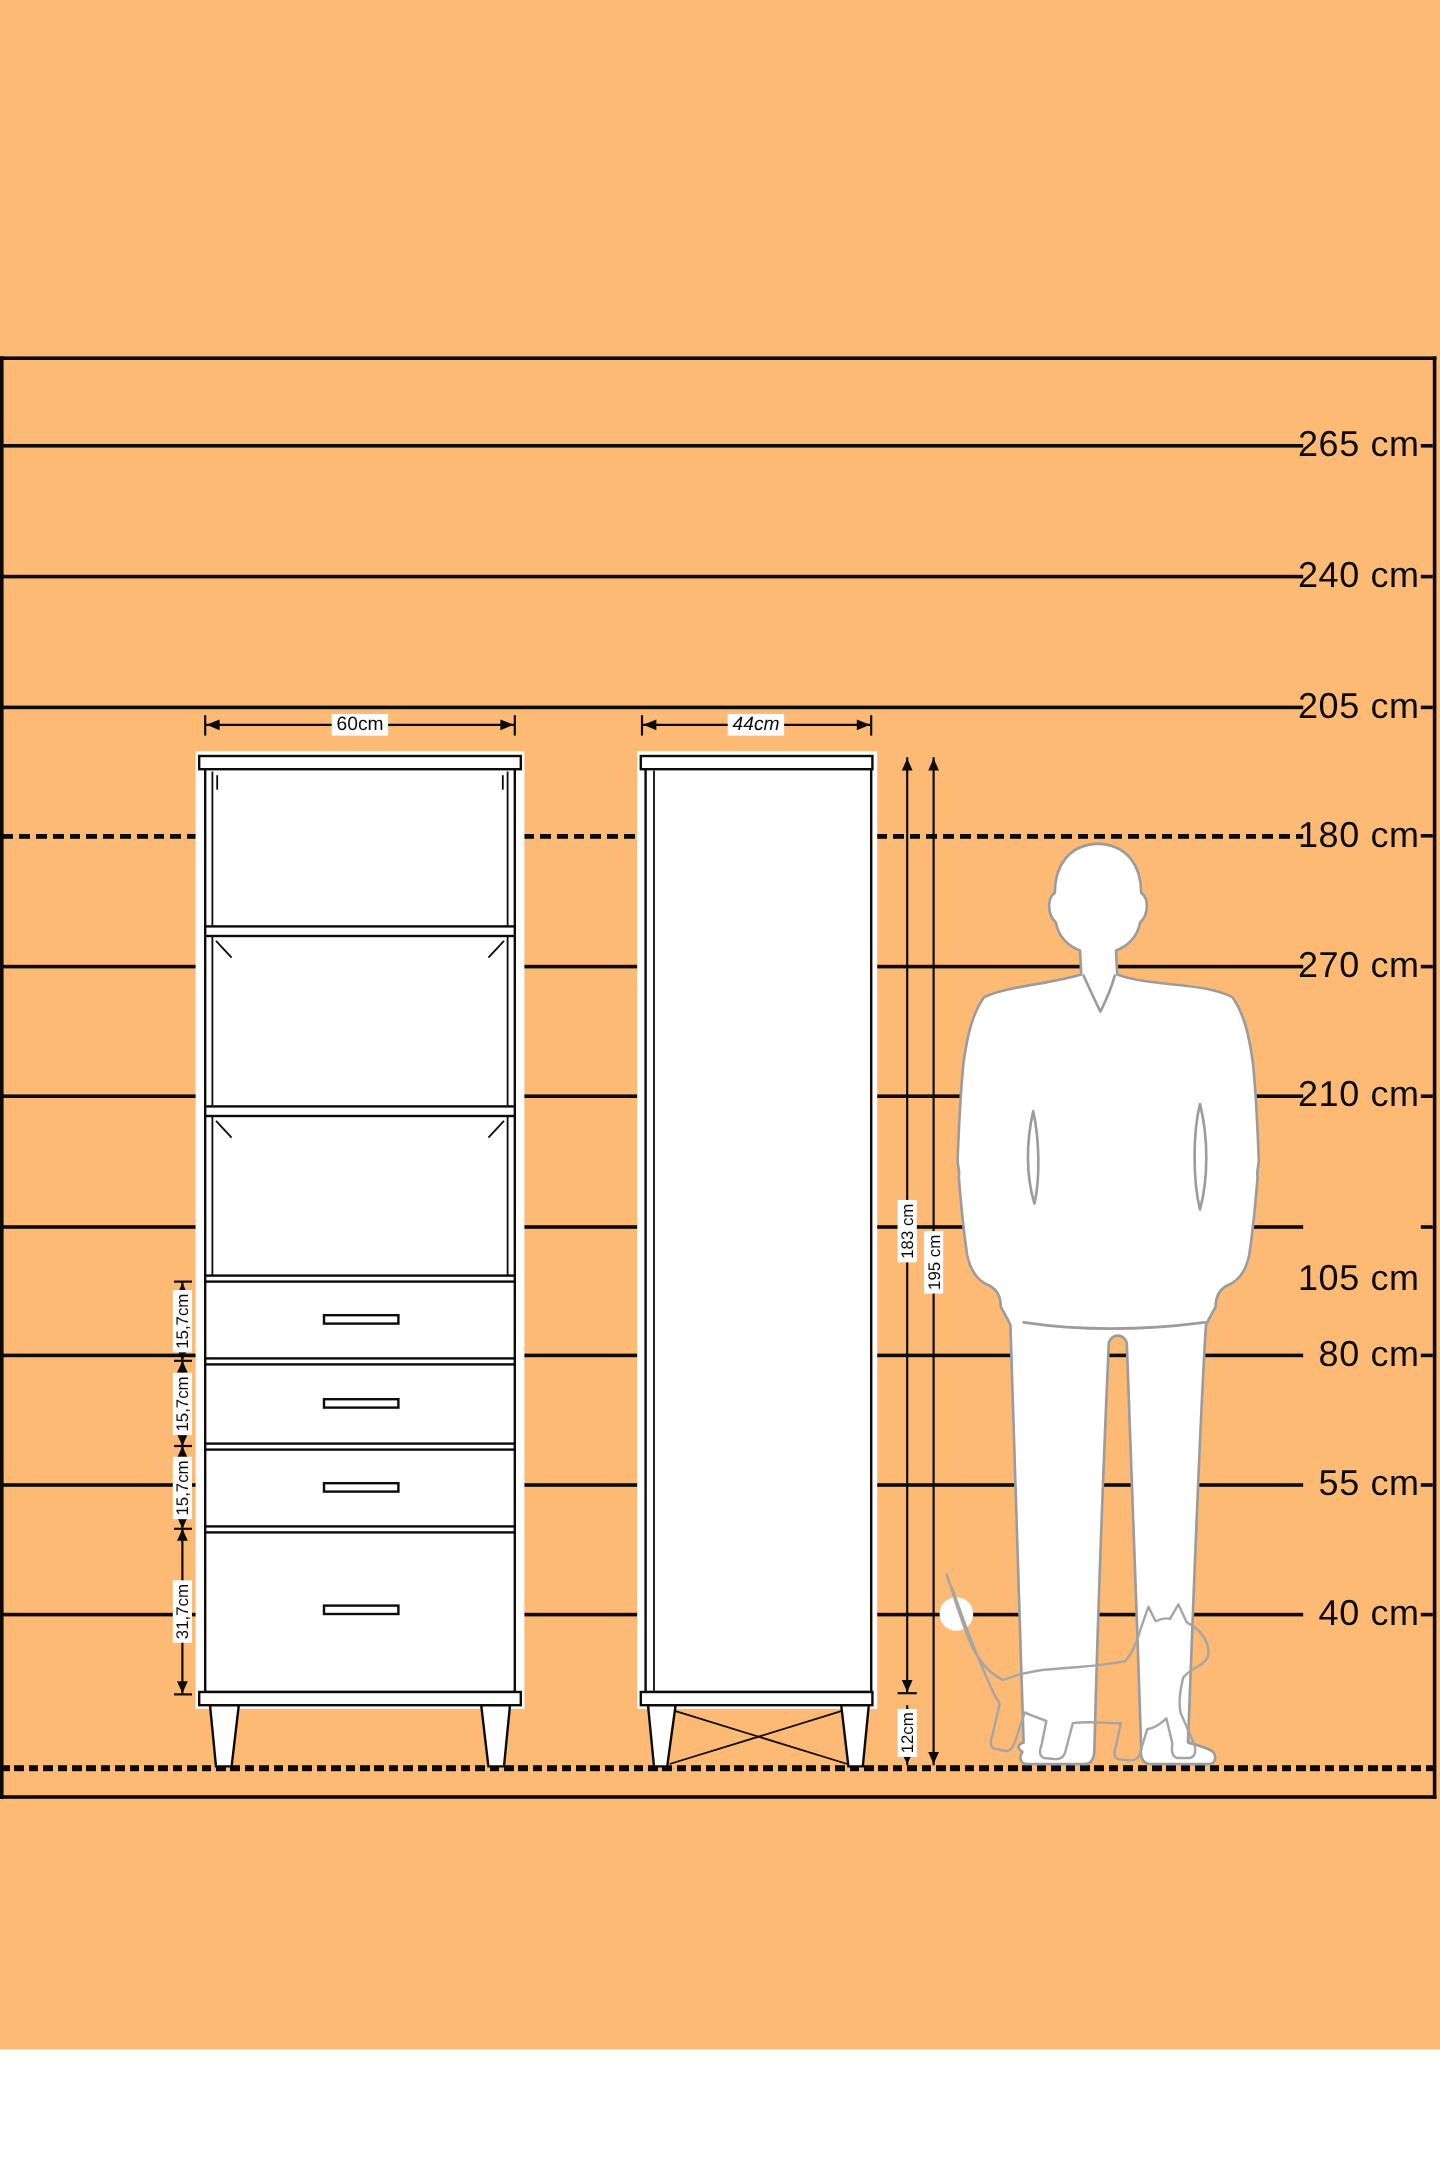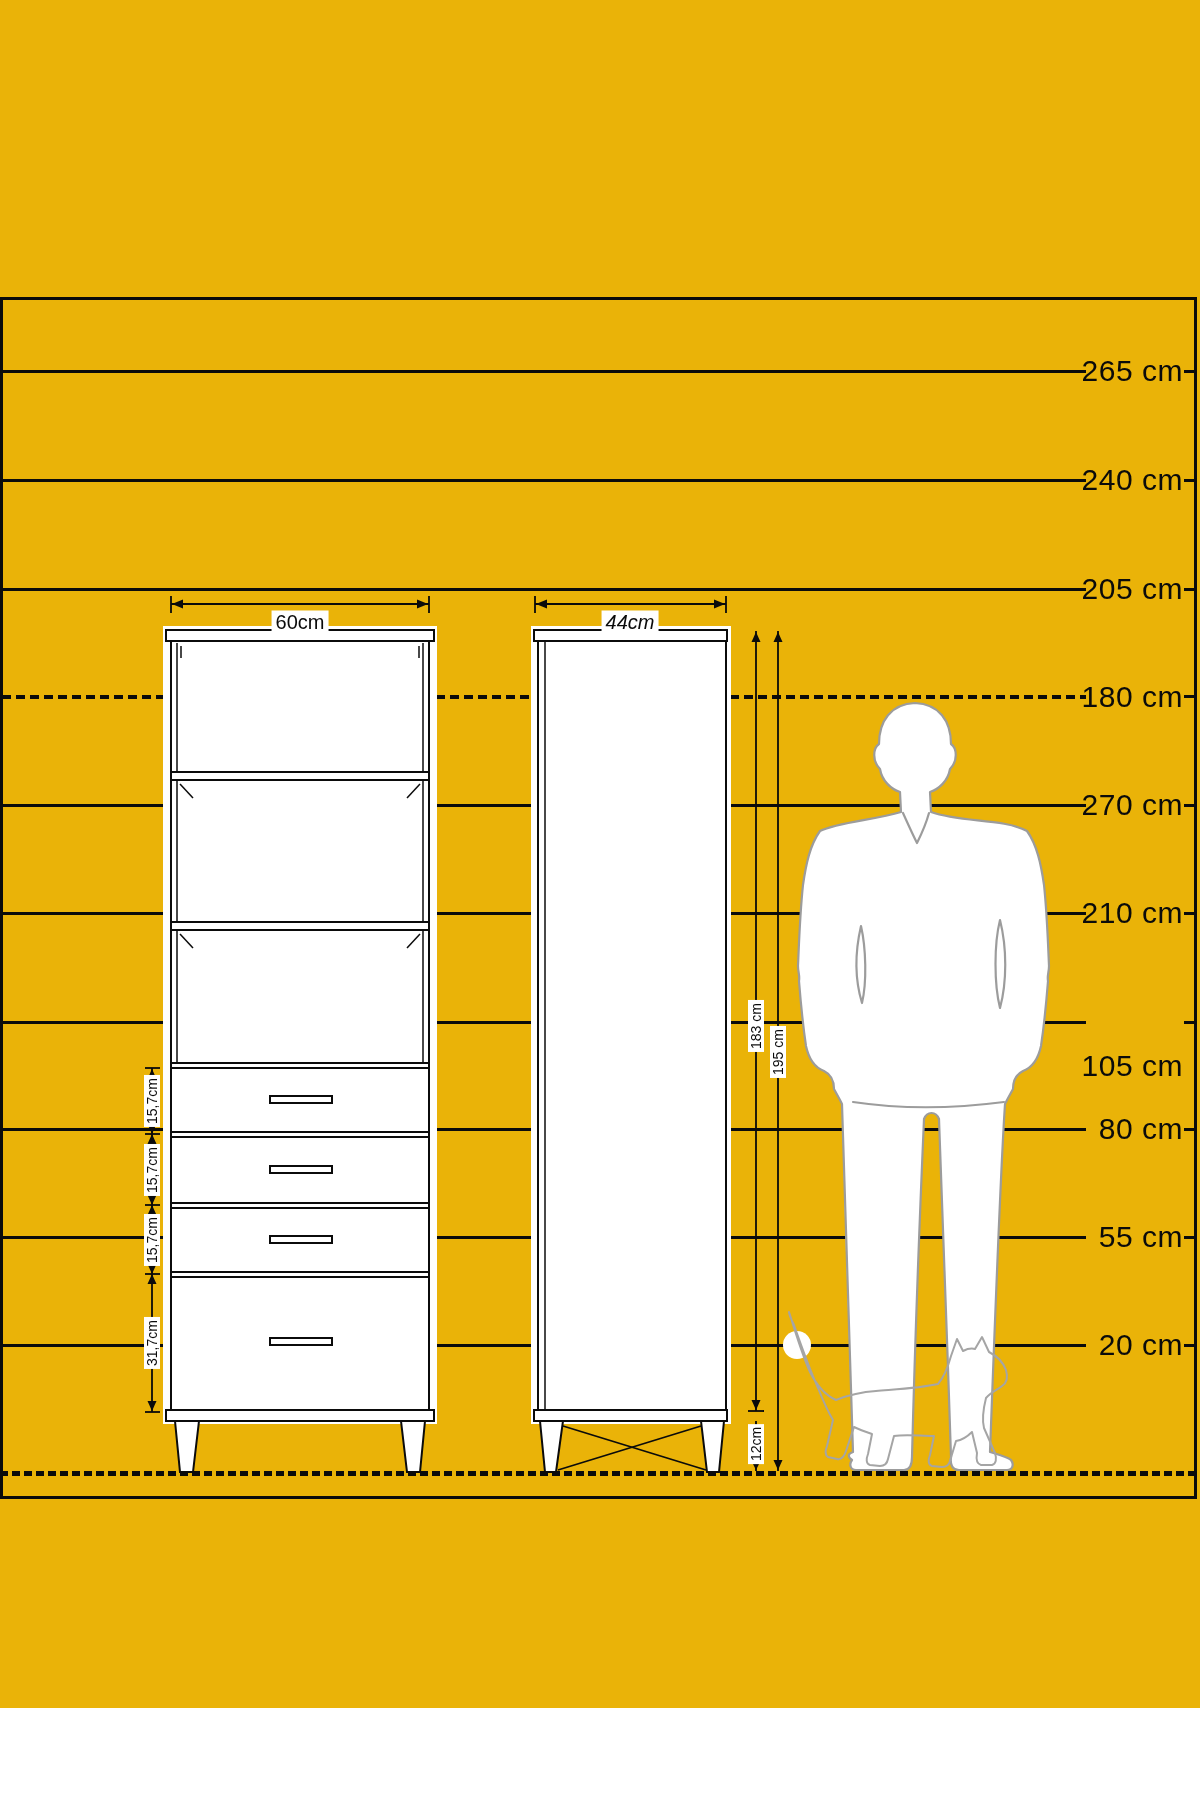--- a/index.html
+++ b/index.html
@@ -1,28 +1,28 @@
 <!DOCTYPE html>
 <html><head>
 <meta charset="utf-8">
 <style>
   html,body{margin:0;padding:0;background:#fff;}
-  .canvas{position:relative;width:1200px;height:1708px;background:#eab308;overflow:hidden;
+  .canvas{position:relative;width:1200px;height:1708px;background:#fdba74;overflow:hidden;
           font-family:"Liberation Sans",sans-serif;color:#0b0b0b;}
   .border{position:absolute;background:#0b0b0b;}
   .hline{position:absolute;left:2px;width:1084px;height:3px;background:#0b0b0b;}
   .hdash{position:absolute;left:2px;width:1084px;height:4px;
          background:repeating-linear-gradient(90deg,#0b0b0b 0 9px,transparent 9px 14px);}
   .floor{position:absolute;left:0;top:1471px;width:1197px;height:5px;
          background:repeating-linear-gradient(90deg,#0b0b0b 0 8px,transparent 8px 12px);}
   .scale-label{position:absolute;left:1040px;width:143px;height:40px;line-height:40px;
                text-align:right;font-size:30px;letter-spacing:.5px;}
   .scale-tick{position:absolute;left:1184px;width:10px;height:3px;background:#0b0b0b;}
-  .dim-label{position:absolute;transform:translate(-50%,-50%);font-size:20px;background:#fff;
-             padding:0 4px;white-space:nowrap;margin-top:18px;}
+  .dim-label{position:absolute;transform:translate(-50%,-50%);font-size:16px;background:#fff;
+             padding:0 4px;white-space:nowrap;}
   .vdim-label{position:absolute;transform:translate(-50%,-50%) rotate(-90deg);font-size:14px;
               background:#fff;padding:0 3px;white-space:nowrap;}
   svg.draw{position:absolute;left:0;top:0;}
 </style>
 </head>
 <body>
 
 <div class="canvas">
 
   <div class="border" style="left:0;top:297px;width:1197px;height:3px;"></div>
@@ -230,21 +230,21 @@
 
   <div class="scale-label" style="top:351px;">265 cm</div>
   <div class="scale-label" style="top:460px;">240 cm</div>
   <div class="scale-label" style="top:569px;">205 cm</div>
   <div class="scale-label" style="top:677px;">180 cm</div>
   <div class="scale-label" style="top:785px;">270 cm</div>
   <div class="scale-label" style="top:893px;">210 cm</div>
   <div class="scale-label" style="top:1002px;margin-top:44px;">105 cm</div>
   <div class="scale-label" style="top:1109px;">80 cm</div>
   <div class="scale-label" style="top:1217px;">55 cm</div>
-  <div class="scale-label" style="top:1325px;">20 cm</div>
+  <div class="scale-label" style="top:1325px;">40 cm</div>
 
   <div class="dim-label" style="left:300px;top:604px;">60cm</div>
   <div class="dim-label" style="left:630px;top:604px;font-style:italic;">44cm</div>
 
   <div class="vdim-label" style="left:152px;top:1101px;">15,7cm</div>
   <div class="vdim-label" style="left:152px;top:1170px;">15,7cm</div>
   <div class="vdim-label" style="left:152px;top:1240px;">15,7cm</div>
   <div class="vdim-label" style="left:152px;top:1343px;">31,7cm</div>
 
   <div class="vdim-label" style="left:756px;top:1026px;">183 cm</div>

